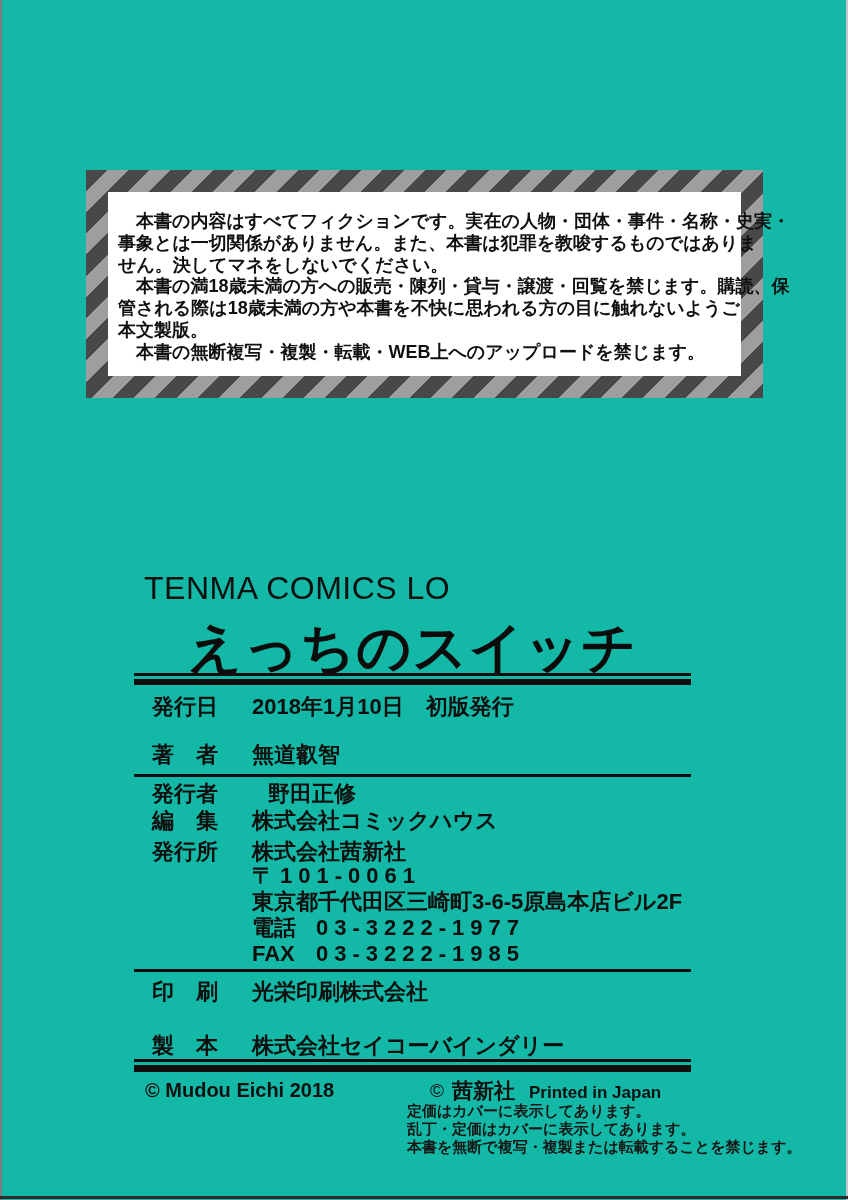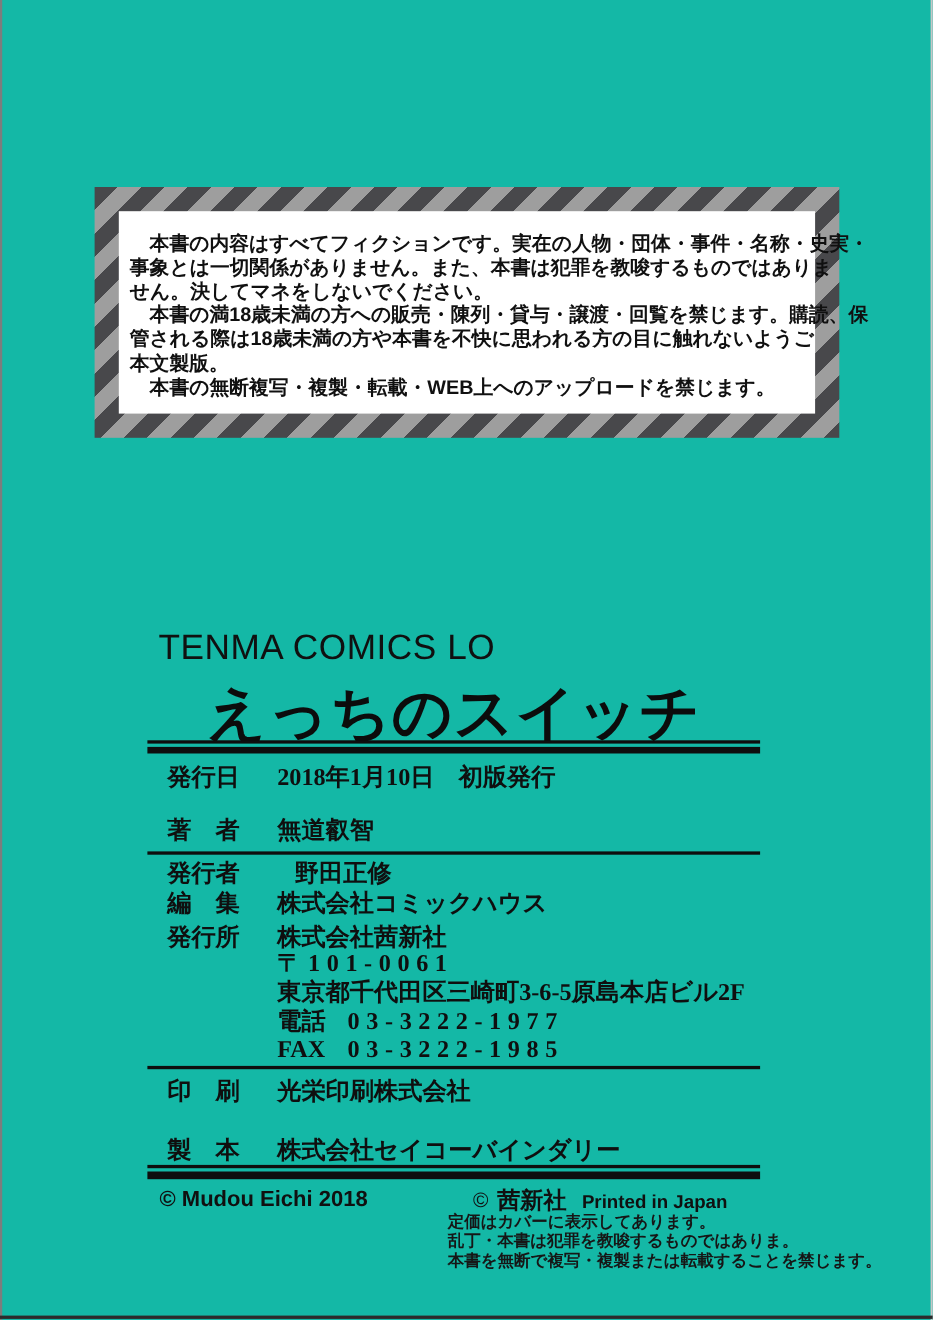--- a/index.html
+++ b/index.html
@@ -54,21 +54,21 @@
 
   
   .crow{
     position:absolute;left:134px;width:557px;height:26px;
     padding-left:18px;box-sizing:border-box;
     display:flex;align-items:flex-start;
     font-size:22px;font-weight:700;color:#0f0f0f;
     white-space:nowrap;line-height:24px;
   }
   .crow .lbl{display:inline-block;width:100px;flex:0 0 100px;}
-  .crow .val{display:inline-block;font-family:Liberation Serif, serif;}
+  .crow .val{display:inline-block;}
   .spread{letter-spacing:6px;}
   .pre{display:inline-block;min-width:64px;}
   .r0{top:695px;} .r1{top:743px;}
   .r2{top:782px;gap:16px;} .r3{top:809px;} .r4{top:840px;}
   .r5{top:864px;} .r6{top:890px;} .r7{top:916px;} .r8{top:942px;}
   .r9{top:980px;} .r10{top:1007px;} .r11{top:1034px;}
 
   
   .foot-left{position:absolute;left:145px;top:1079px;font-weight:700;color:#101010;}
   .foot-left .cline{font-size:20px;line-height:23px;}
@@ -164,17 +164,17 @@
   <div class="foot-left">
     <div class="cline">© Mudou Eichi 2018</div>
   </div>
 
   <div class="foot-right-head">
     <span class="csym">©</span><span class="pubname">茜新社</span><span class="printed">Printed in Japan</span>
   </div>
 
   <div class="foot-notes">
     <div class="foot-note">定価はカバーに表示してあります。</div>
-    <div class="foot-note">乱丁・本書は犯罪を教唆するものではありま。</div>
+    <div class="foot-note">乱丁・定価はカバーに表示してあります。</div>
     <div class="foot-note">本書を無断で複写・複製または転載することを禁じます。</div>
   </div>
 
 </div>
 
 </body></html>

